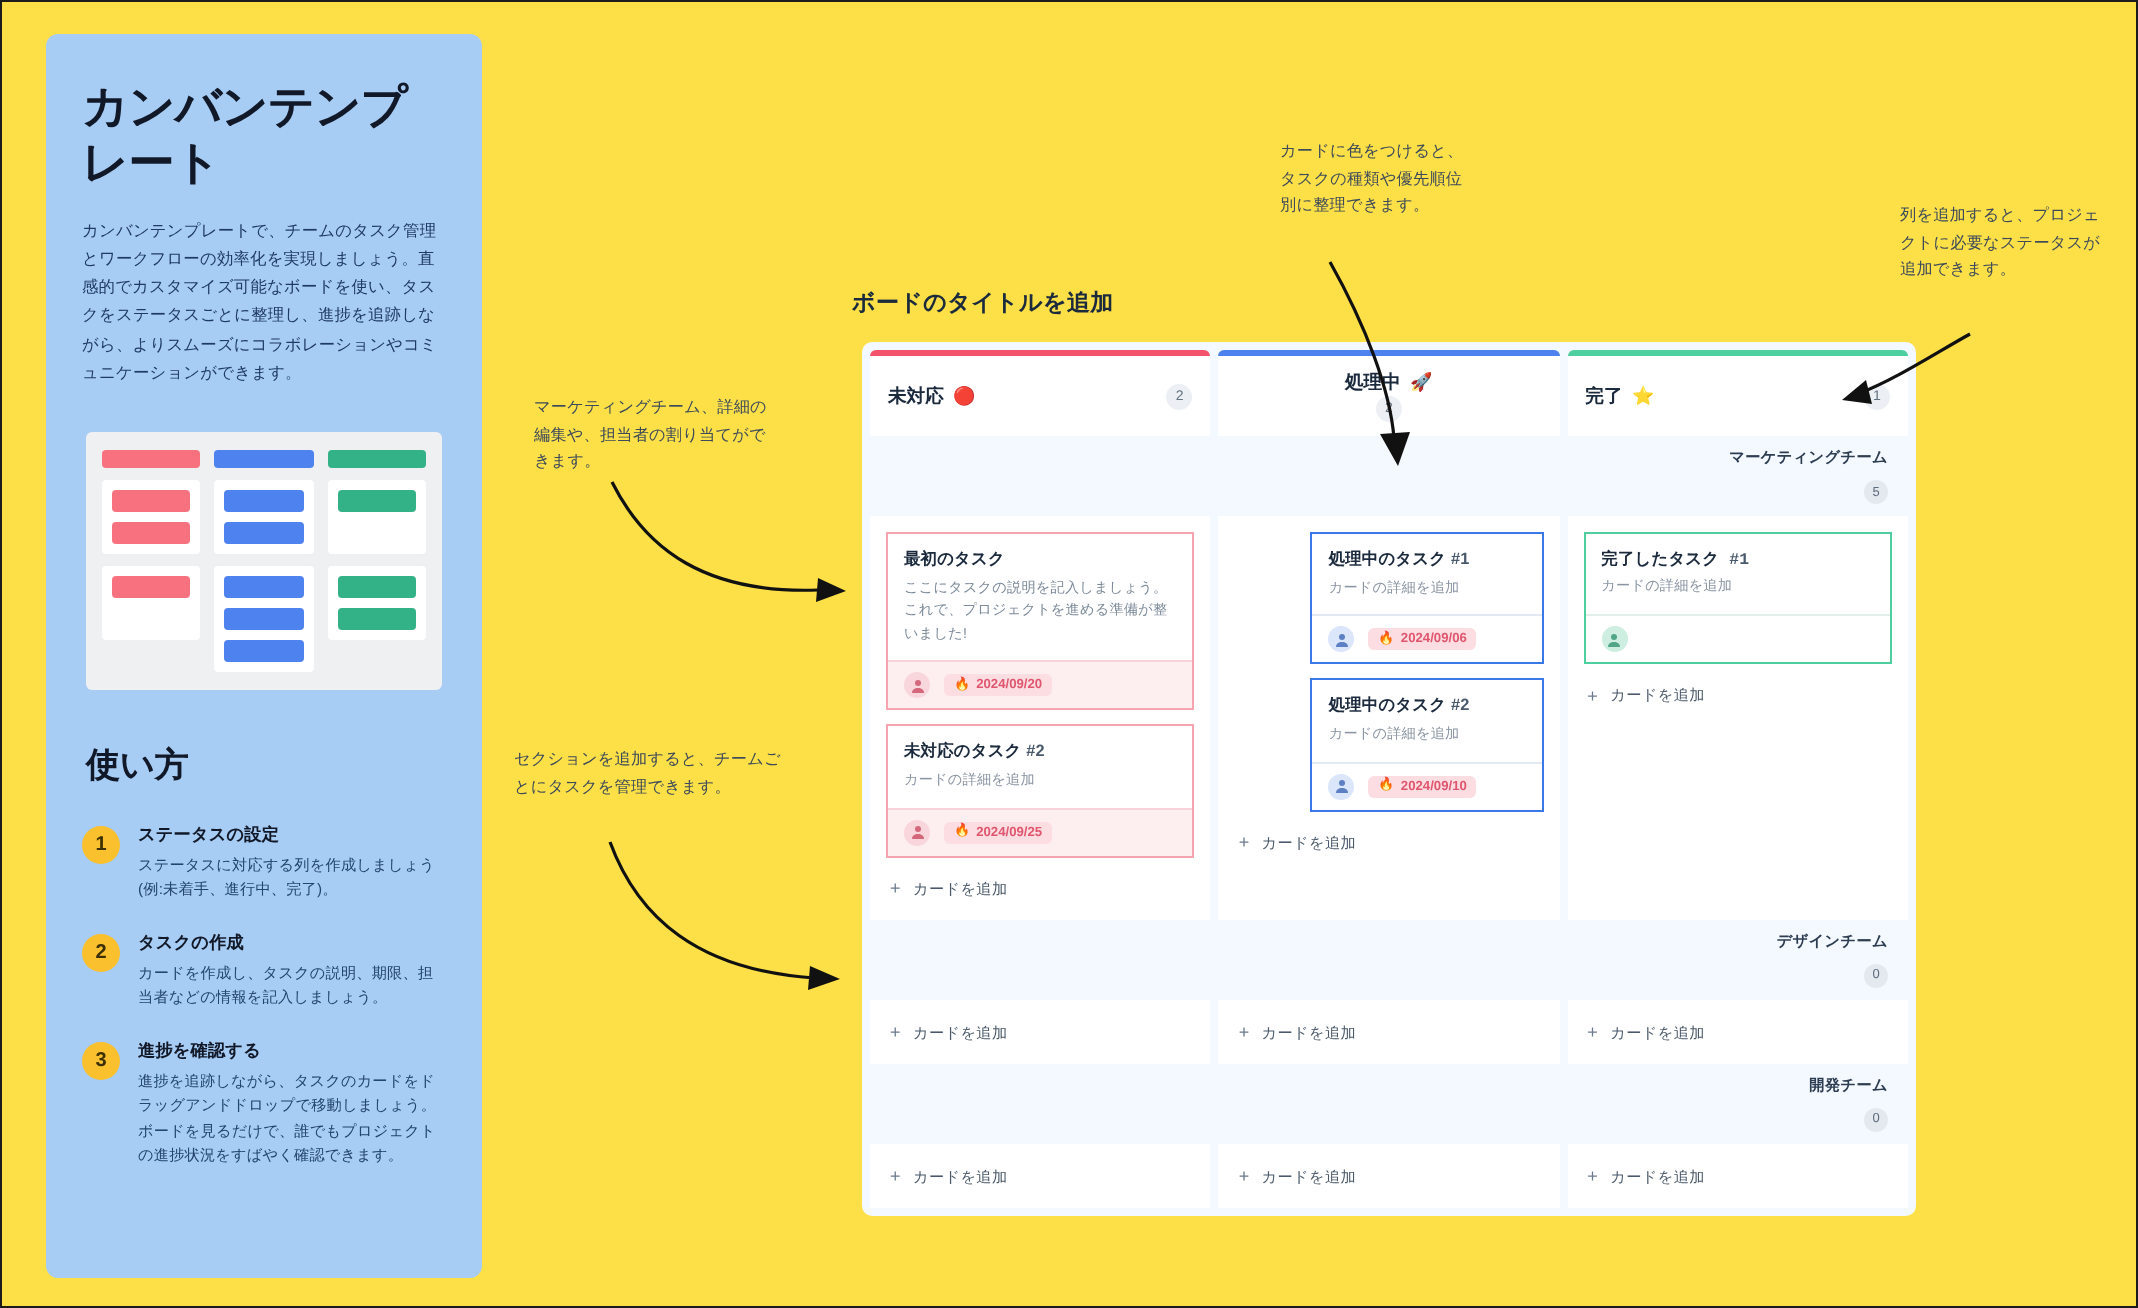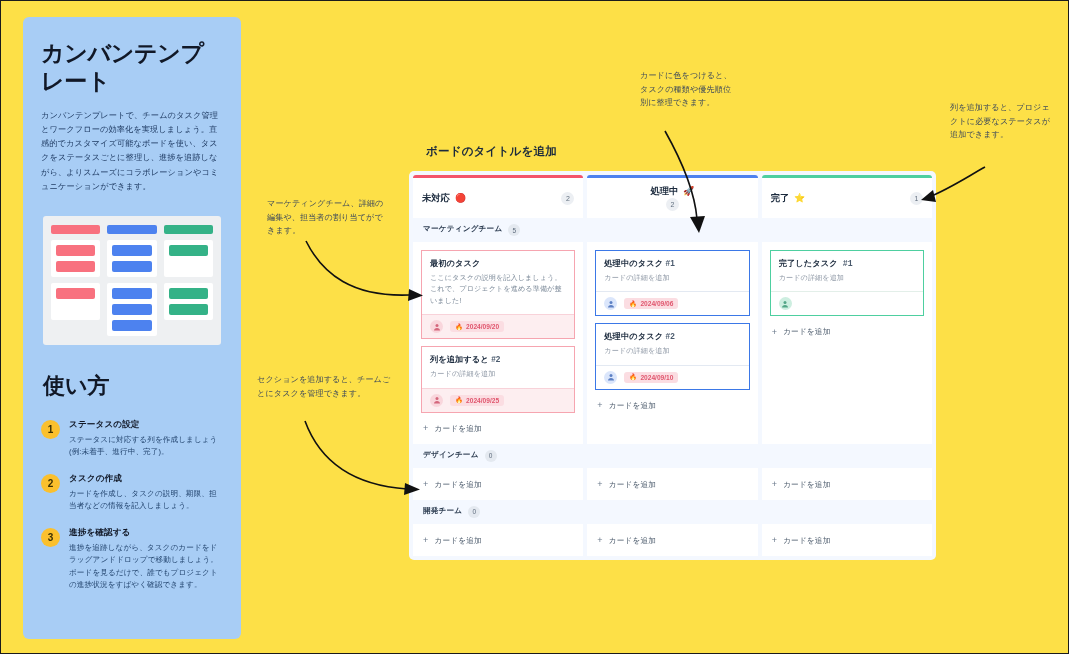--- a/index.html
+++ b/index.html
@@ -68,21 +68,21 @@
     flex-direction: column;
     gap: 5px;
   }
   .illus-bar { height: 11px; border-radius: 2px; }
   .illus-spacer { height: 11px; }
   .c-red { background: #f8717f; }
   .c-blue { background: #4d82ef; }
   .c-green { background: #34b287; }
 
   .howto-title {
-    font-size: 22px;
+    font-size: 17px;
     font-weight: bold;
     color: #111827;
     margin: 0 0 18px 2px;
   }
 
   .step { display: flex; gap: 9px; margin-bottom: 14px; }
   .step-num {
     flex: 0 0 auto;
     width: 19px; height: 19px;
     border-radius: 50%;
@@ -114,21 +114,21 @@
     left: 425px;
     top: 143px;
     font-size: 11.5px;
     font-weight: bold;
     color: #1b2a3d;
     letter-spacing: 0.2px;
   }
 
   .board {
     position: absolute;
-    left: 408px;
+    left: 430px;
     top: 170px;
     width: 527px;
     background: #f4f8ff;
     border-radius: 5px;
     padding: 4px;
   }
 
   .cols-header { display: flex; gap: 4px; }
   .col-header {
     flex: 1;
@@ -147,24 +147,25 @@
     width: 13px; height: 13px;
     border-radius: 50%;
     background: #eceff3;
     color: #62707f;
     font-size: 7px;
     display: flex; align-items: center; justify-content: center;
   }
 
   .section-bar {
     display: flex;
-    align-items: flex-start;
+    align-items: flex-end;
     gap: 6px;
     padding: 6px 10px;
     background: #f4f8ff;
+    flex-direction: column;
   }
   .section-name { font-size: 7.6px; font-weight: bold; color: #2d3d52; letter-spacing: 0.2px; }
   .section-count {
     min-width: 12px; height: 12px; padding: 0 3px;
     border-radius: 50%;
     background: #e4e9f0;
     color: #5d6b7c;
     font-size: 6.5px;
     display: flex; align-items: center; justify-content: center;
   }
@@ -226,21 +227,21 @@
   }
   .date-badge .emoji { font-size: 6.5px; line-height: 1; }
 
   
   .card.red { border-color: #f6a5b0; }
   .card.red .card-footer { background: #fdeef0; border-top-color: #f8d2d9; }
   .card.red .avatar { background: #f9d6dc; }
   .card.red .avatar svg { fill: #d4677c; }
   .card.red .date-badge { background: #fbdde2; color: #e0566e; }
 
-  .card.blue { border-color: #3b78e7; }
+  .card.blue { border-color: #3b78e7; margin-left: 38px; }
   .card.blue .card-footer { background: #ffffff; border-top-color: #e3e9f2; }
   .card.blue .avatar { background: #dbe6fb; }
   .card.blue .avatar svg { fill: #5d80c4; }
   .card.blue .date-badge { background: #fbdde2; color: #e0566e; }
 
   .card.green { border-color: #4ecfa0; font-family: Liberation Mono, monospace; }
   .card.green .card-footer { background: #ffffff; border-top-color: #e3efe9; }
   .card.green .avatar { background: #cdeee0; }
   .card.green .avatar svg { fill: #52a586; }
 
@@ -396,21 +397,21 @@
             <span class="date-badge">
               <span class="emoji">🔥</span>
               <span>2024/09/20</span>
             </span>
           </div>
         </div>
 
         <div class="card red">
           <div class="card-body">
             <div class="card-title">
-              <span>列を追加すると</span><span class="num"> #2</span>
+              <span>未対応のタスク</span><span class="num"> #2</span>
             </div>
             <div class="card-desc">カードの詳細を追加</div>
           </div>
           <div class="card-footer">
             <span class="avatar">
               <svg viewBox="0 0 16 16">
                   <circle cx="8" cy="5" r="3"></circle>
                   <path d="M2 15c0-3.3 2.7-5 6-5s6 1.7 6 5z"></path>
                 </svg>
             </span>

